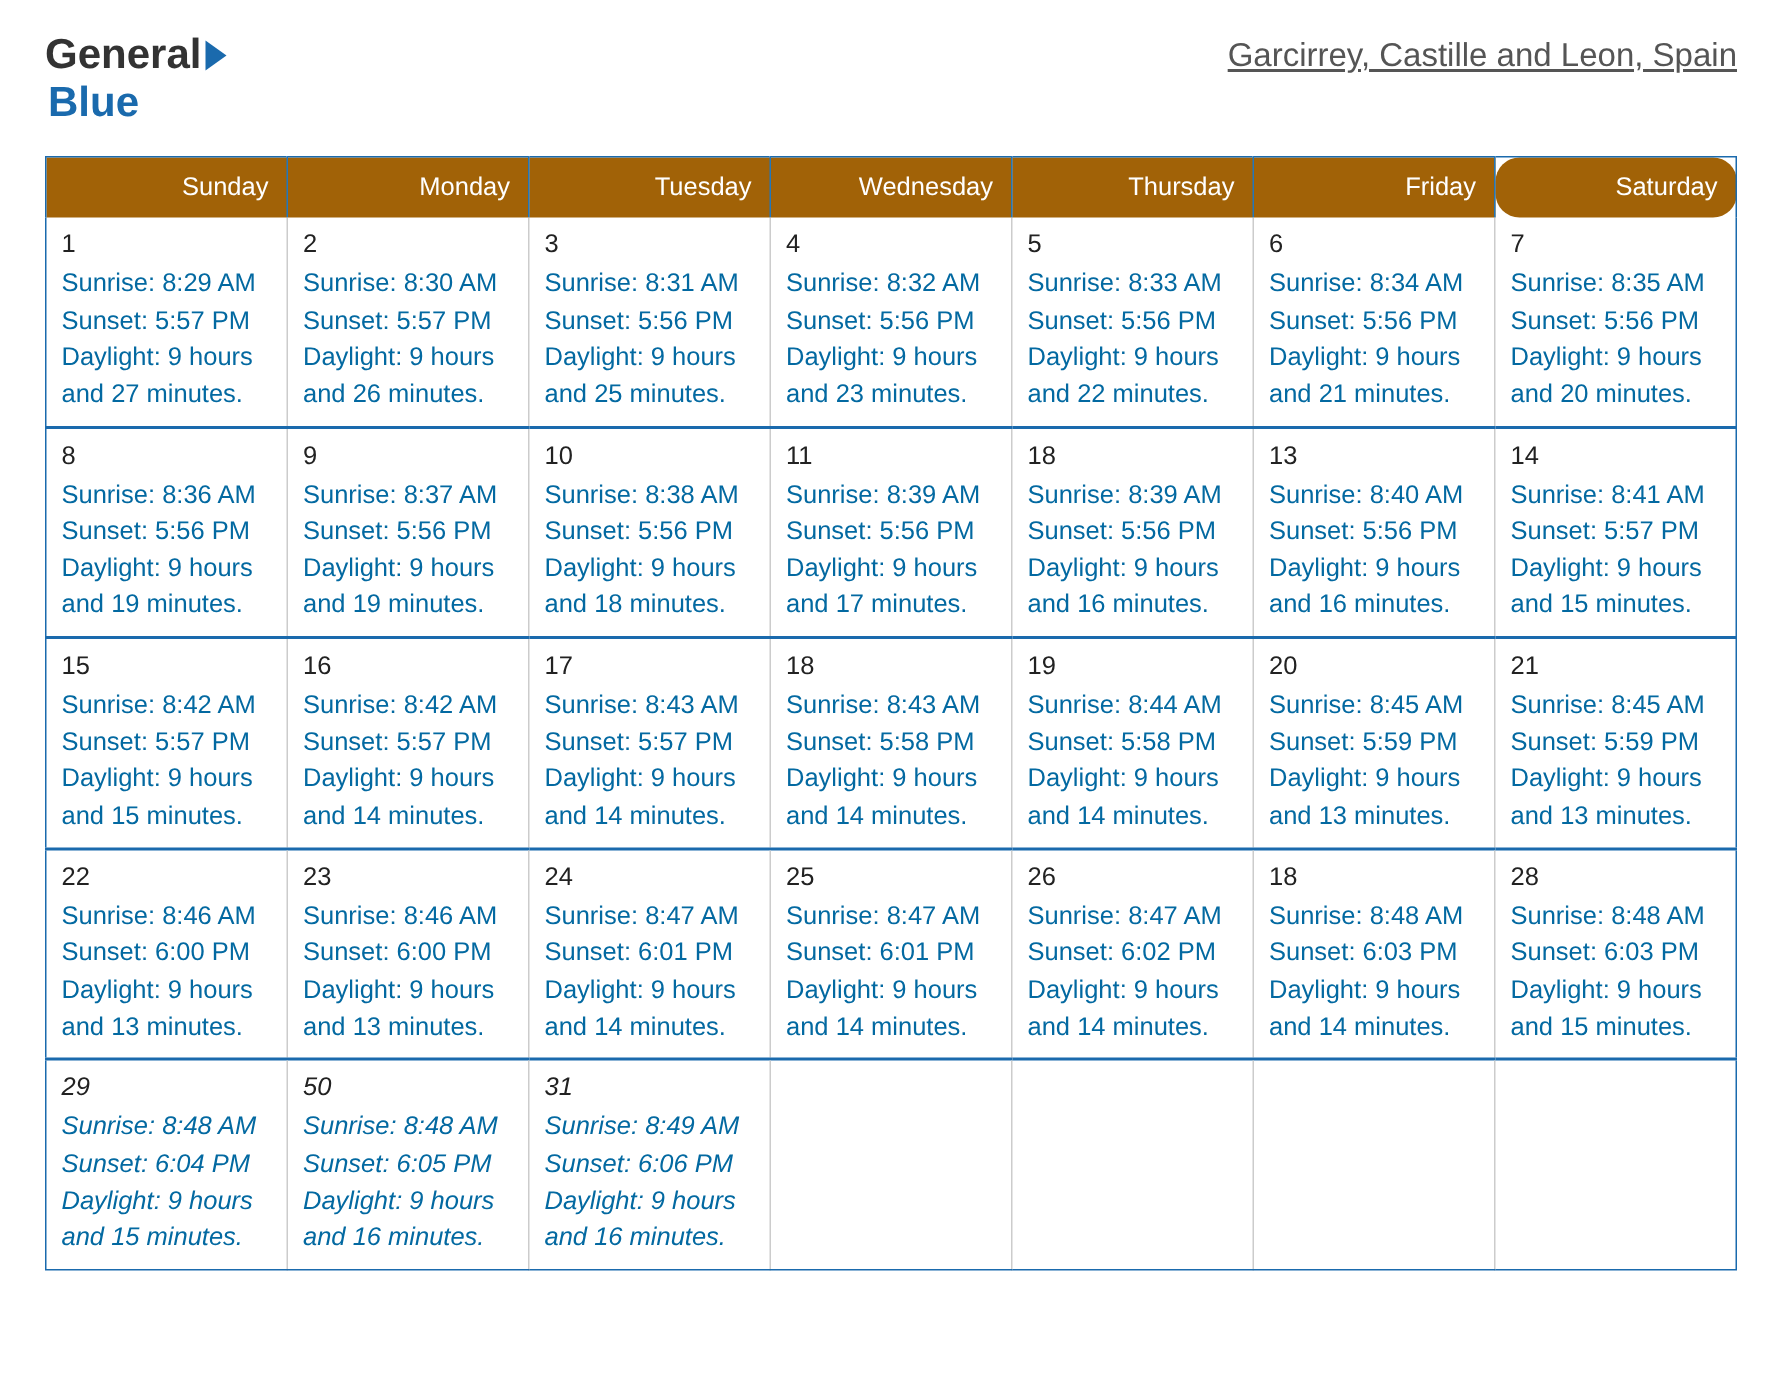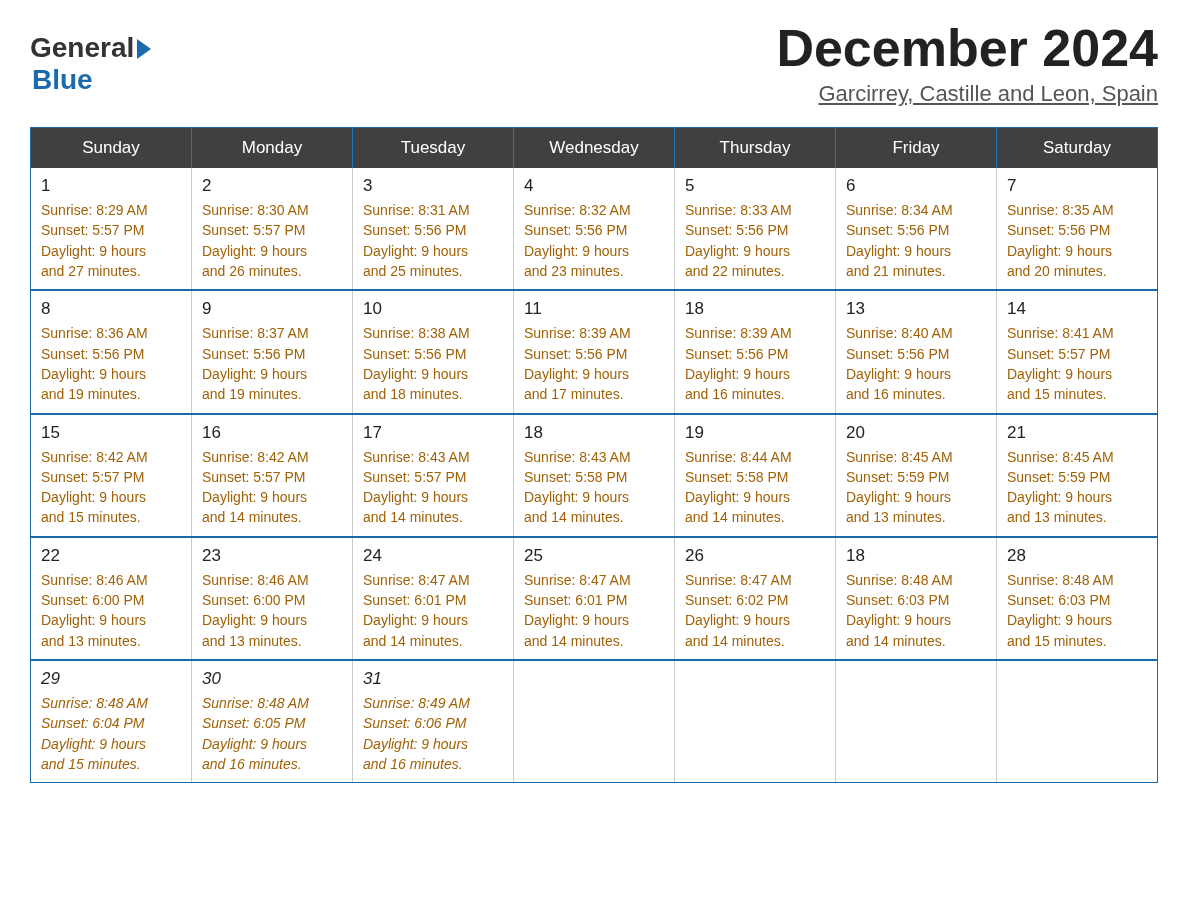--- a/index.html
+++ b/index.html
@@ -6,21 +6,21 @@
     body {
       font-family: Arial, sans-serif;
       background: #fff;
       width: 1188px;
       min-height: 918px;
       padding: 20px 30px;
     }
     .header {
       display: flex;
       justify-content: space-between;
-      align-items: center;
+      align-items: flex-start;
       margin-bottom: 20px;
     }
     .logo {
       display: flex;
       flex-direction: column;
       align-items: flex-start;
     }
     .logo-general {
       font-size: 28px;
       font-weight: bold;
@@ -57,30 +57,31 @@
       color: #555;
       margin-top: 4px;
       text-decoration: underline;
     }
     .calendar-table {
       width: 100%;
       border-collapse: collapse;
       border: 1px solid #1a6aad;
     }
     .calendar-table th {
-      background-color: #404040;
+      background-color: #a16207;
       color: #fff;
       font-size: 17px;
       font-weight: normal;
-      padding: 10px 24px;
-      text-align: center;
+      padding: 10px 12px;
+      text-align: right;
       border-right: 1px solid #2277bb;
     }
     .calendar-table th:last-child {
       border-right: none;
+      border-radius: 16px;
     }
     .calendar-table td {
       vertical-align: top;
       padding: 8px 10px;
       border-right: 1px solid #ccc;
       border-bottom: 2px solid #1a6aad;
       width: 14.28%;
       min-height: 110px;
     }
     .calendar-table td:last-child {
@@ -91,41 +92,40 @@
       font-style: italic;
     }
     .day-number {
       font-size: 17px;
       font-weight: normal;
       color: #222;
       margin-bottom: 4px;
       display: block;
     }
     .day-info {
-      font-size: 14px;
-      color: #a16207;
+      font-size: 17px;
+      color: #0369a1;
       line-height: 1.45;
     }
     .empty-cell {
       background: #fff;
     }
   </style>
 </head>
 <body>
 
 <div class="header">
   <div class="logo">
     <div class="logo-general">
       <span>General</span>
       <div class="arrow"></div>
     </div>
     <div class="logo-blue">Blue</div>
   </div>
   <div class="title-section">
-    <div class="month-title">December 2024</div>
     <div class="location">Garcirrey, Castille and Leon, Spain</div>
   </div>
 </div>
 
 <table class="calendar-table">
   <thead>
     <tr>
     <th>Sunday</th>
         <th>Monday</th>
         <th>Tuesday</th>
@@ -400,21 +400,21 @@
         <td>
         <span class="day-number">29</span>
         <div class="day-info">
           Sunrise: 8:48 AM<br>
           Sunset: 6:04 PM<br>
           Daylight: 9 hours<br>
           and 15 minutes.
         </div>
       </td>
         <td>
-        <span class="day-number">30</span>
+        <span class="day-number">50</span>
         <div class="day-info">
           Sunrise: 8:48 AM<br>
           Sunset: 6:05 PM<br>
           Daylight: 9 hours<br>
           and 16 minutes.
         </div>
       </td>
         <td>
         <span class="day-number">31</span>
         <div class="day-info">

